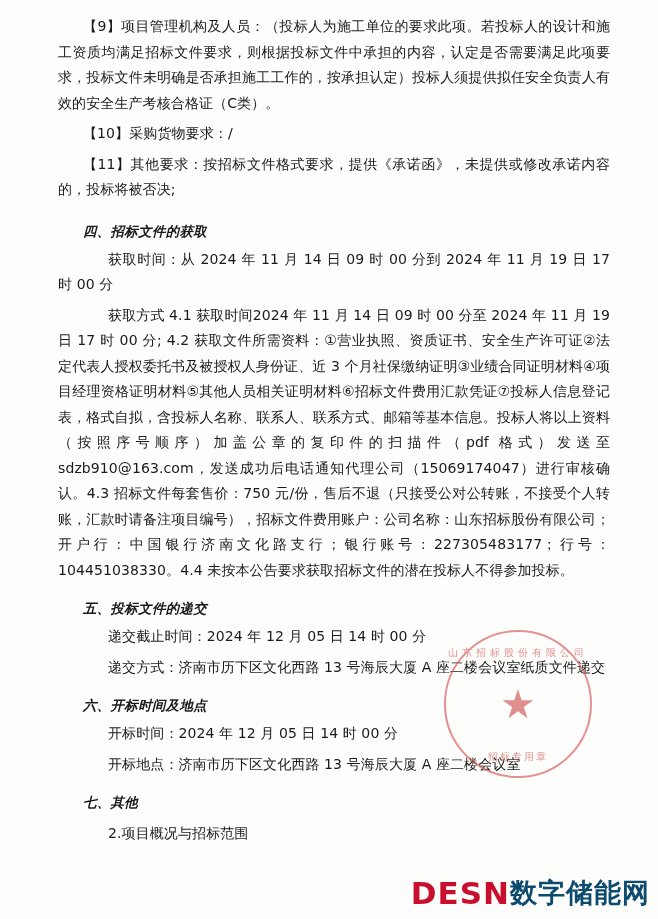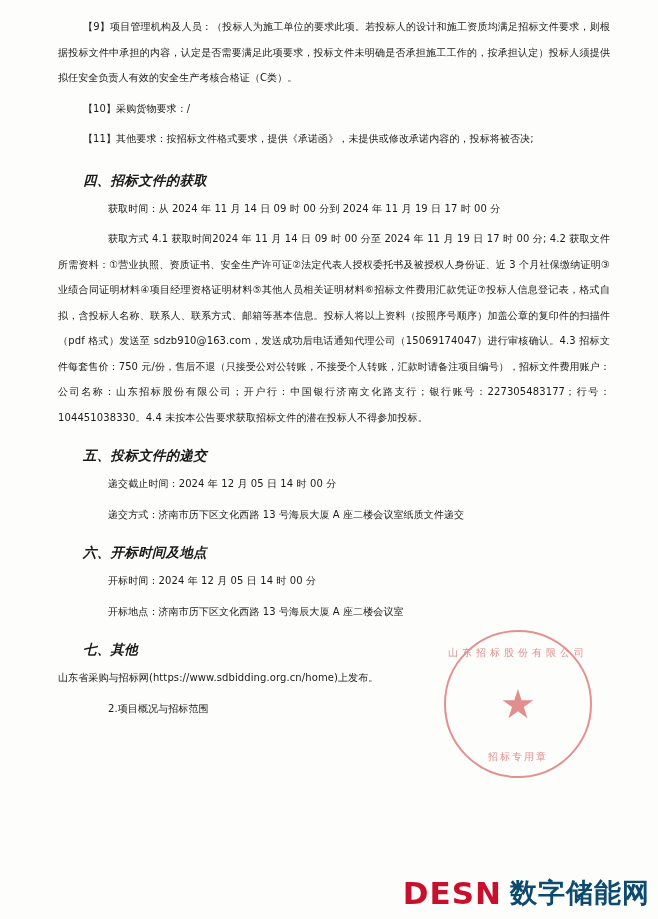--- a/index.html
+++ b/index.html
@@ -24,21 +24,21 @@
     background: #fdfdfb;
   }
   .content {
     position: absolute;
     left: 58px;
     top: 14px;
     width: 552px;
   }
   p {
     margin: 0 0 2px 0;
-    font-size: 10px;
+    font-size: 14px;
     line-height: 25.5px;
     text-align: justify;
     text-justify: inter-ideograph;
     letter-spacing: 0.1px;
   }
   .indent {
     text-indent: 25px;
   }
   .indent2 {
     text-indent: 50px;
@@ -93,21 +93,21 @@
   .seal-top-text { top: 14px; font-family: Liberation Mono, monospace; }
   .seal-bottom-text { bottom: 12px; letter-spacing: 2px; font-size: 10px; }
 
   
   .watermark {
     position: absolute;
     right: 8px;
     bottom: 8px;
     display: flex;
     align-items: center;
-    gap: 8px;
+    gap: 0;
   }
   .wm-desn {
     font-size: 31px;
     font-weight: bold;
     color: #c8102e;
     letter-spacing: 1px;
     font-family: "DejaVu Sans", "Liberation Sans", sans-serif;
   }
   .wm-cn {
     font-size: 27px;
@@ -143,21 +143,20 @@
     <p class="indent2">递交方式：济南市历下区文化西路 13 号海辰大厦 A 座二楼会议室纸质文件递交</p>
 
     <div class="gap-md"></div>
     <p class="heading">六、开标时间及地点</p>
     <p class="indent2">开标时间：2024 年 12 月 05 日  14 时 00 分</p>
     <div class="gap-sm"></div>
     <p class="indent2">开标地点：济南市历下区文化西路 13 号海辰大厦 A 座二楼会议室</p>
 
     <div class="gap-md"></div>
     <p class="heading">七、其他</p>
-    <p>山东省采购与招标网(https://www.sdbidding.org.cn/home)上发布。</p>
     <div class="gap-sm"></div>
     <p class="indent2">2.项目概况与招标范围</p>
 
   </div>
 
   <div class="seal">
     <div class="seal-inner">
       <div class="seal-top-text">山东招标股份有限公司</div>
       <div class="seal-star">★</div>
       <div class="seal-bottom-text">招标专用章</div>

